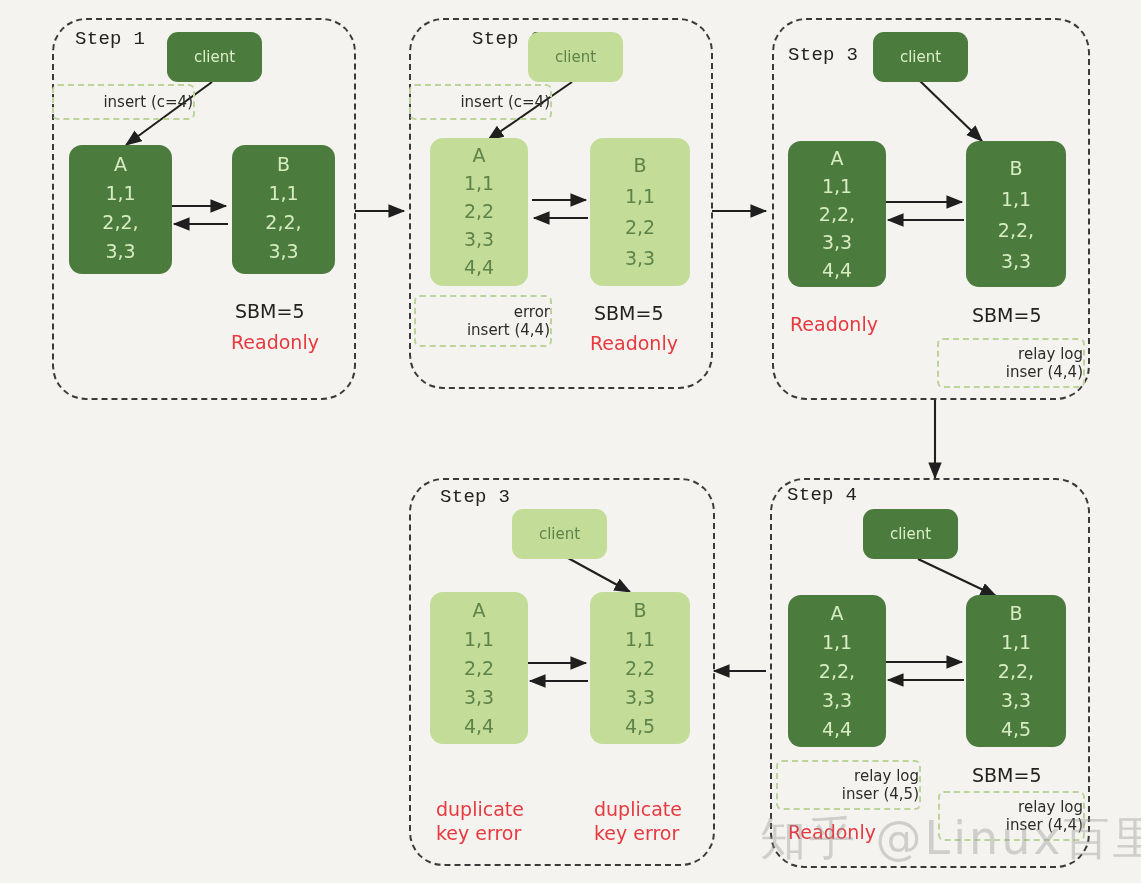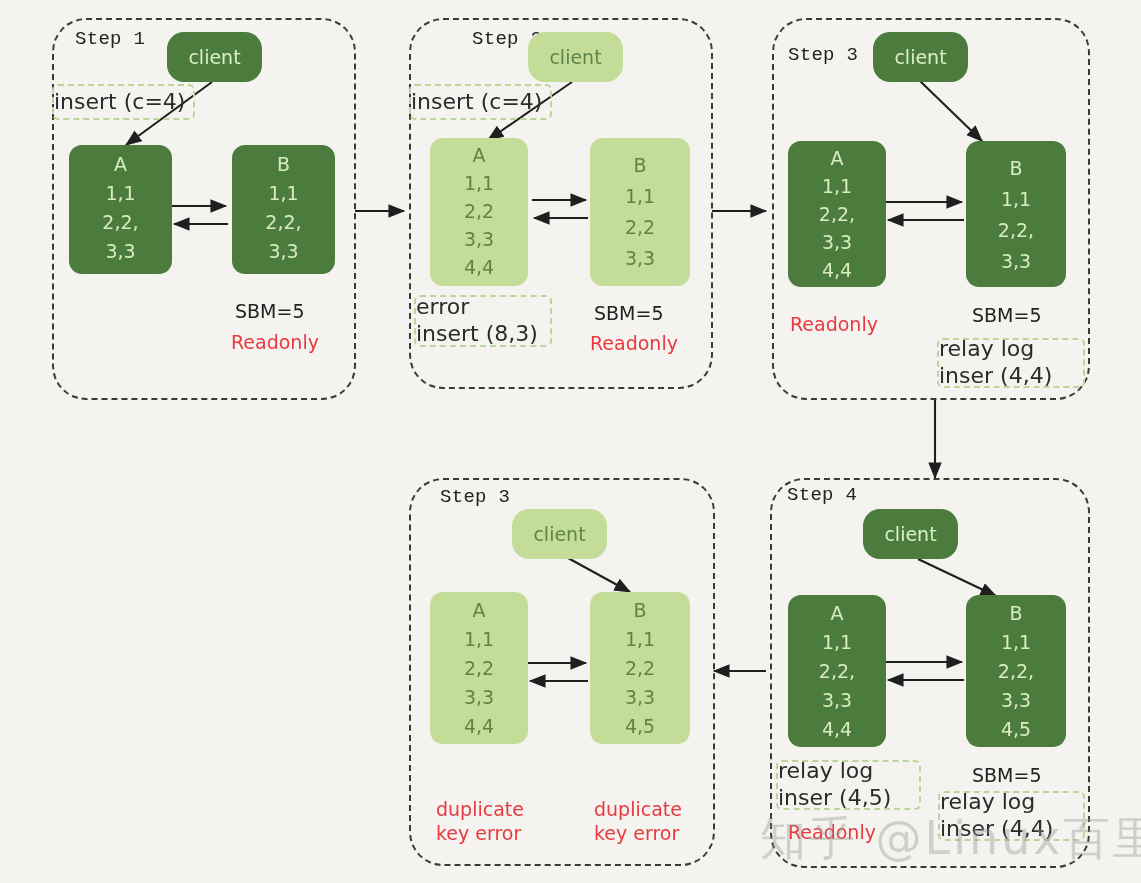--- a/index.html
+++ b/index.html
@@ -60,41 +60,41 @@
   }
   .node .row {
     font-size: 19px;
     white-space: nowrap;
   }
   .node .row.title {
     font-size: 19px;
   }
   .client {
     position: absolute;
-    border-radius: 17px;
+    border-radius: 11px;
     display: flex;
     align-items: center;
     justify-content: center;
-    font-size: 19px;
+    font-size: 15px;
     box-sizing: border-box;
   }
   .client.dark { background: #4b7b3d; color: #dcefc8; }
   .client.light { background: #c3dd98; color: #5e8349; }
 
   
   .note {
     position: absolute;
     border: 2px dashed #bcd39a;
     border-radius: 6px;
     background: transparent;
     color: #2b2b2b;
-    font-size: 22px;
+    font-size: 15px;
     display: flex;
     flex-direction: column;
-    align-items: flex-start;
+    align-items: flex-end;
     justify-content: center;
     line-height: 1.22;
     box-sizing: border-box;
     white-space: nowrap;
   }
 
   
   .plain {
     position: absolute;
     font-size: 19px;
@@ -220,21 +220,21 @@
 
   <div class="node light" style="left:590px; top:138px; width:100px; height:148px; padding-top:18px; gap:12px;">
     <span class="row title">B</span>
     <span class="row">1,1</span>
     <span class="row">2,2</span>
     <span class="row">3,3</span>
   </div>
 
   <div class="note" style="left:414px; top:295px; width:138px; height:52px;">
     <span>error</span>
-    <span>insert (8,3)</span>
+    <span>insert (4,4)</span>
   </div>
 
   <div class="plain" style="left:594px; top:302px;">SBM=5</div>
   <div class="alert" style="left:590px; top:332px;">Readonly</div>
 
   <div class="panel" style="left:772px; top:18px; width:318px; height:382px;"></div>
   <div class="panel-title" style="left:788px; top:44px;">Step 3</div>
 
   <div class="client dark" style="left:873px; top:32px; width:95px; height:50px;">client</div>
 

